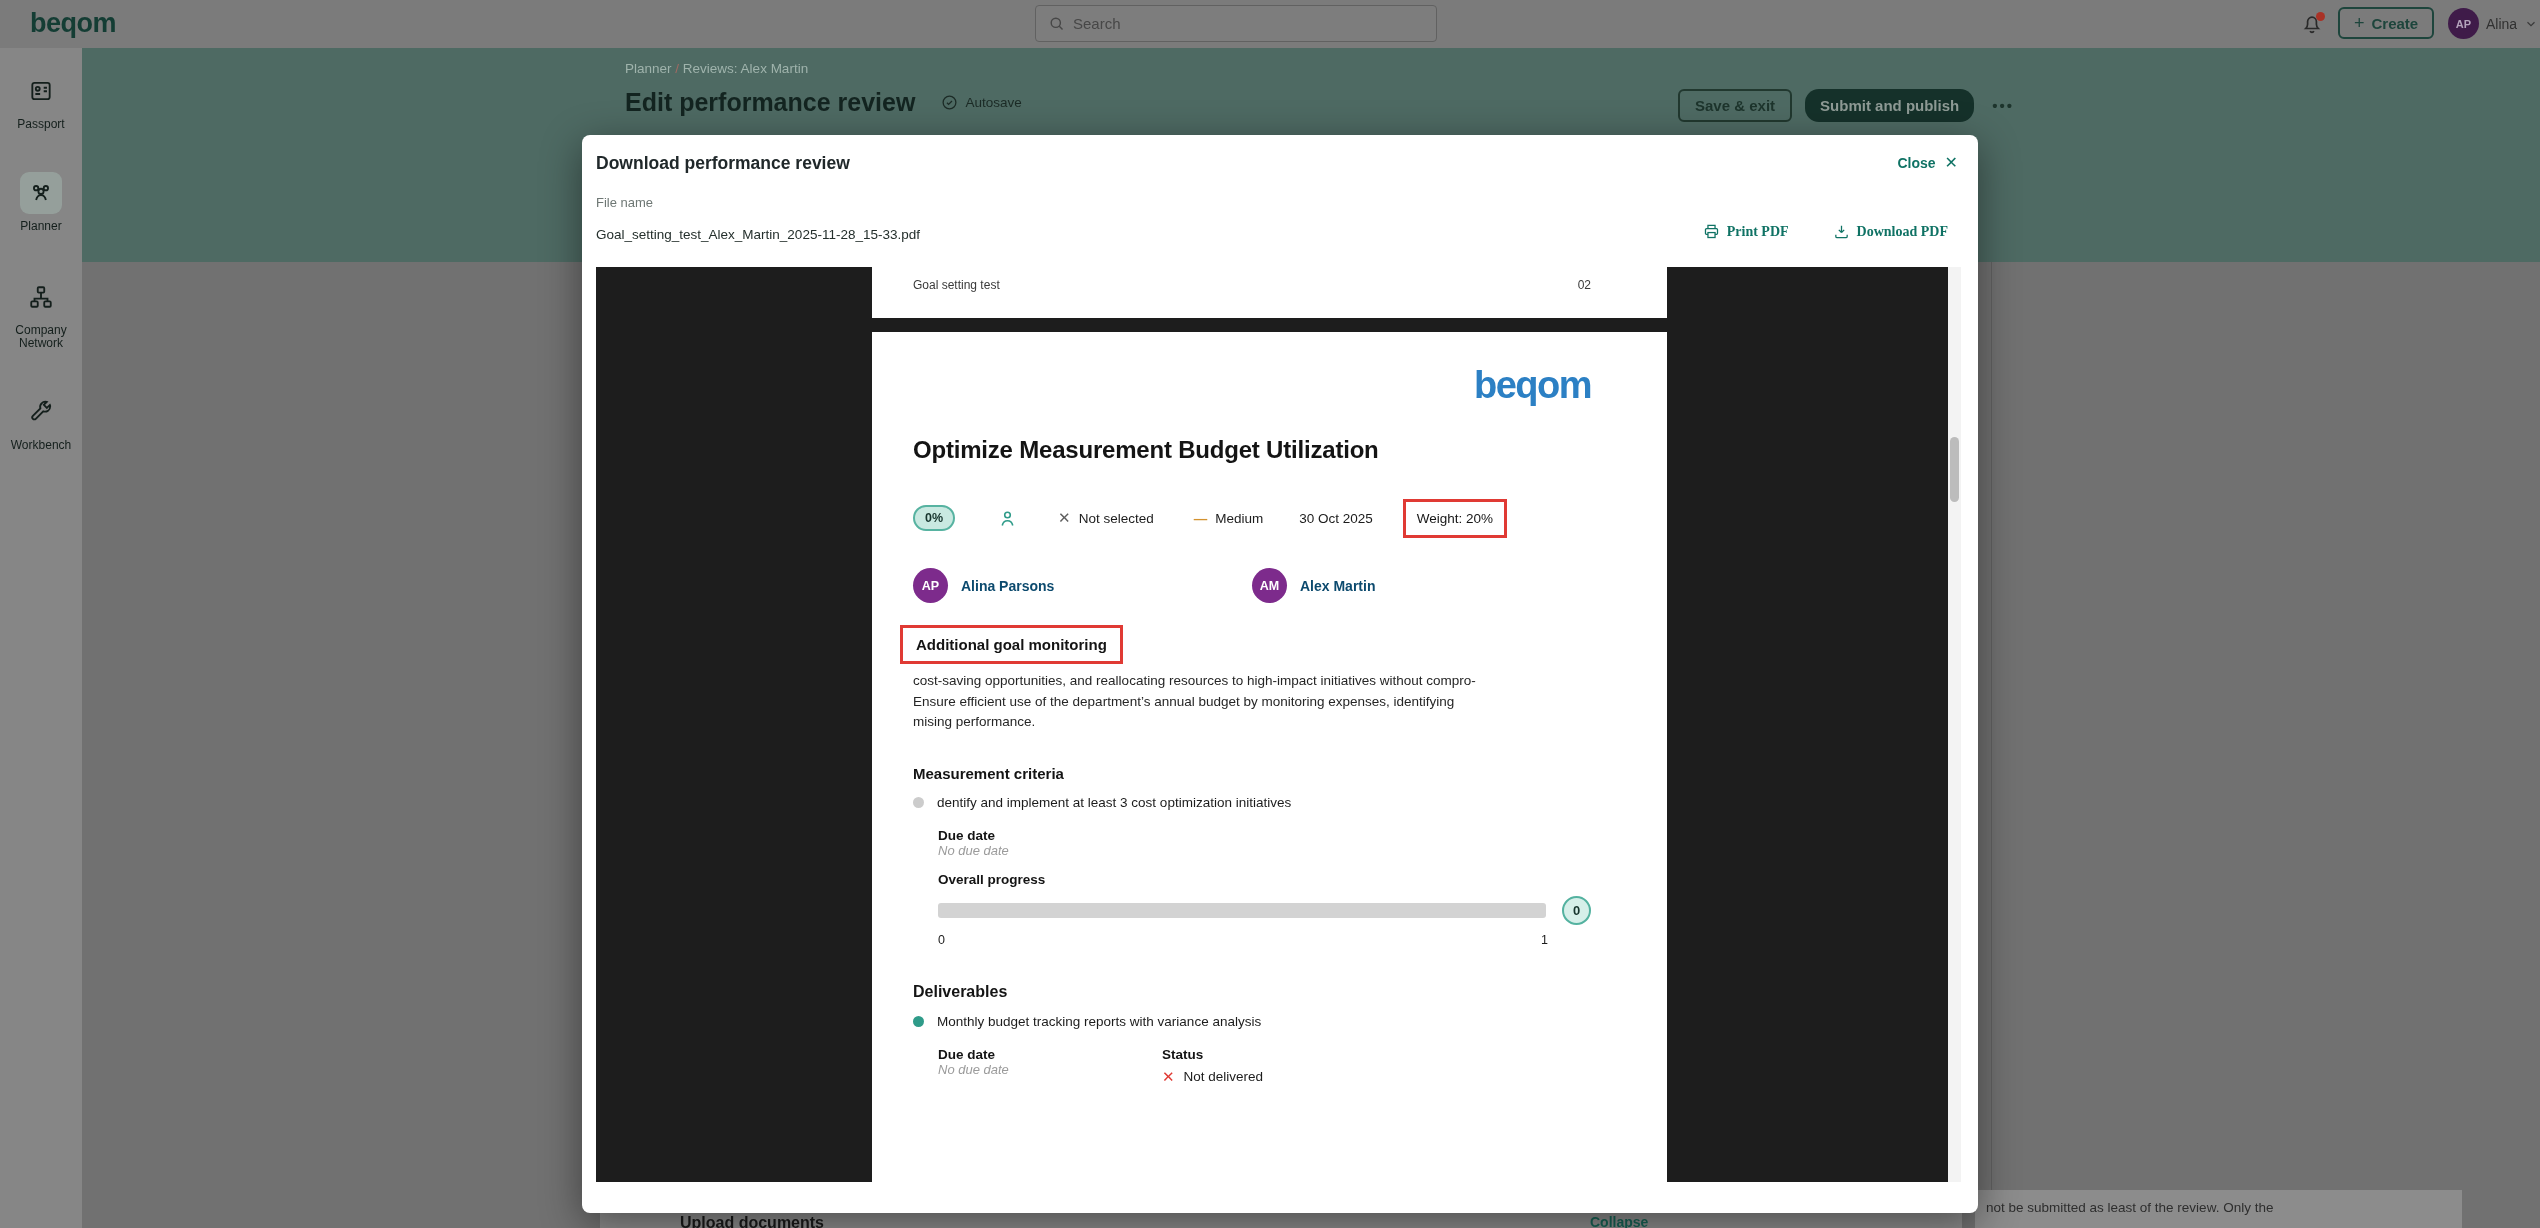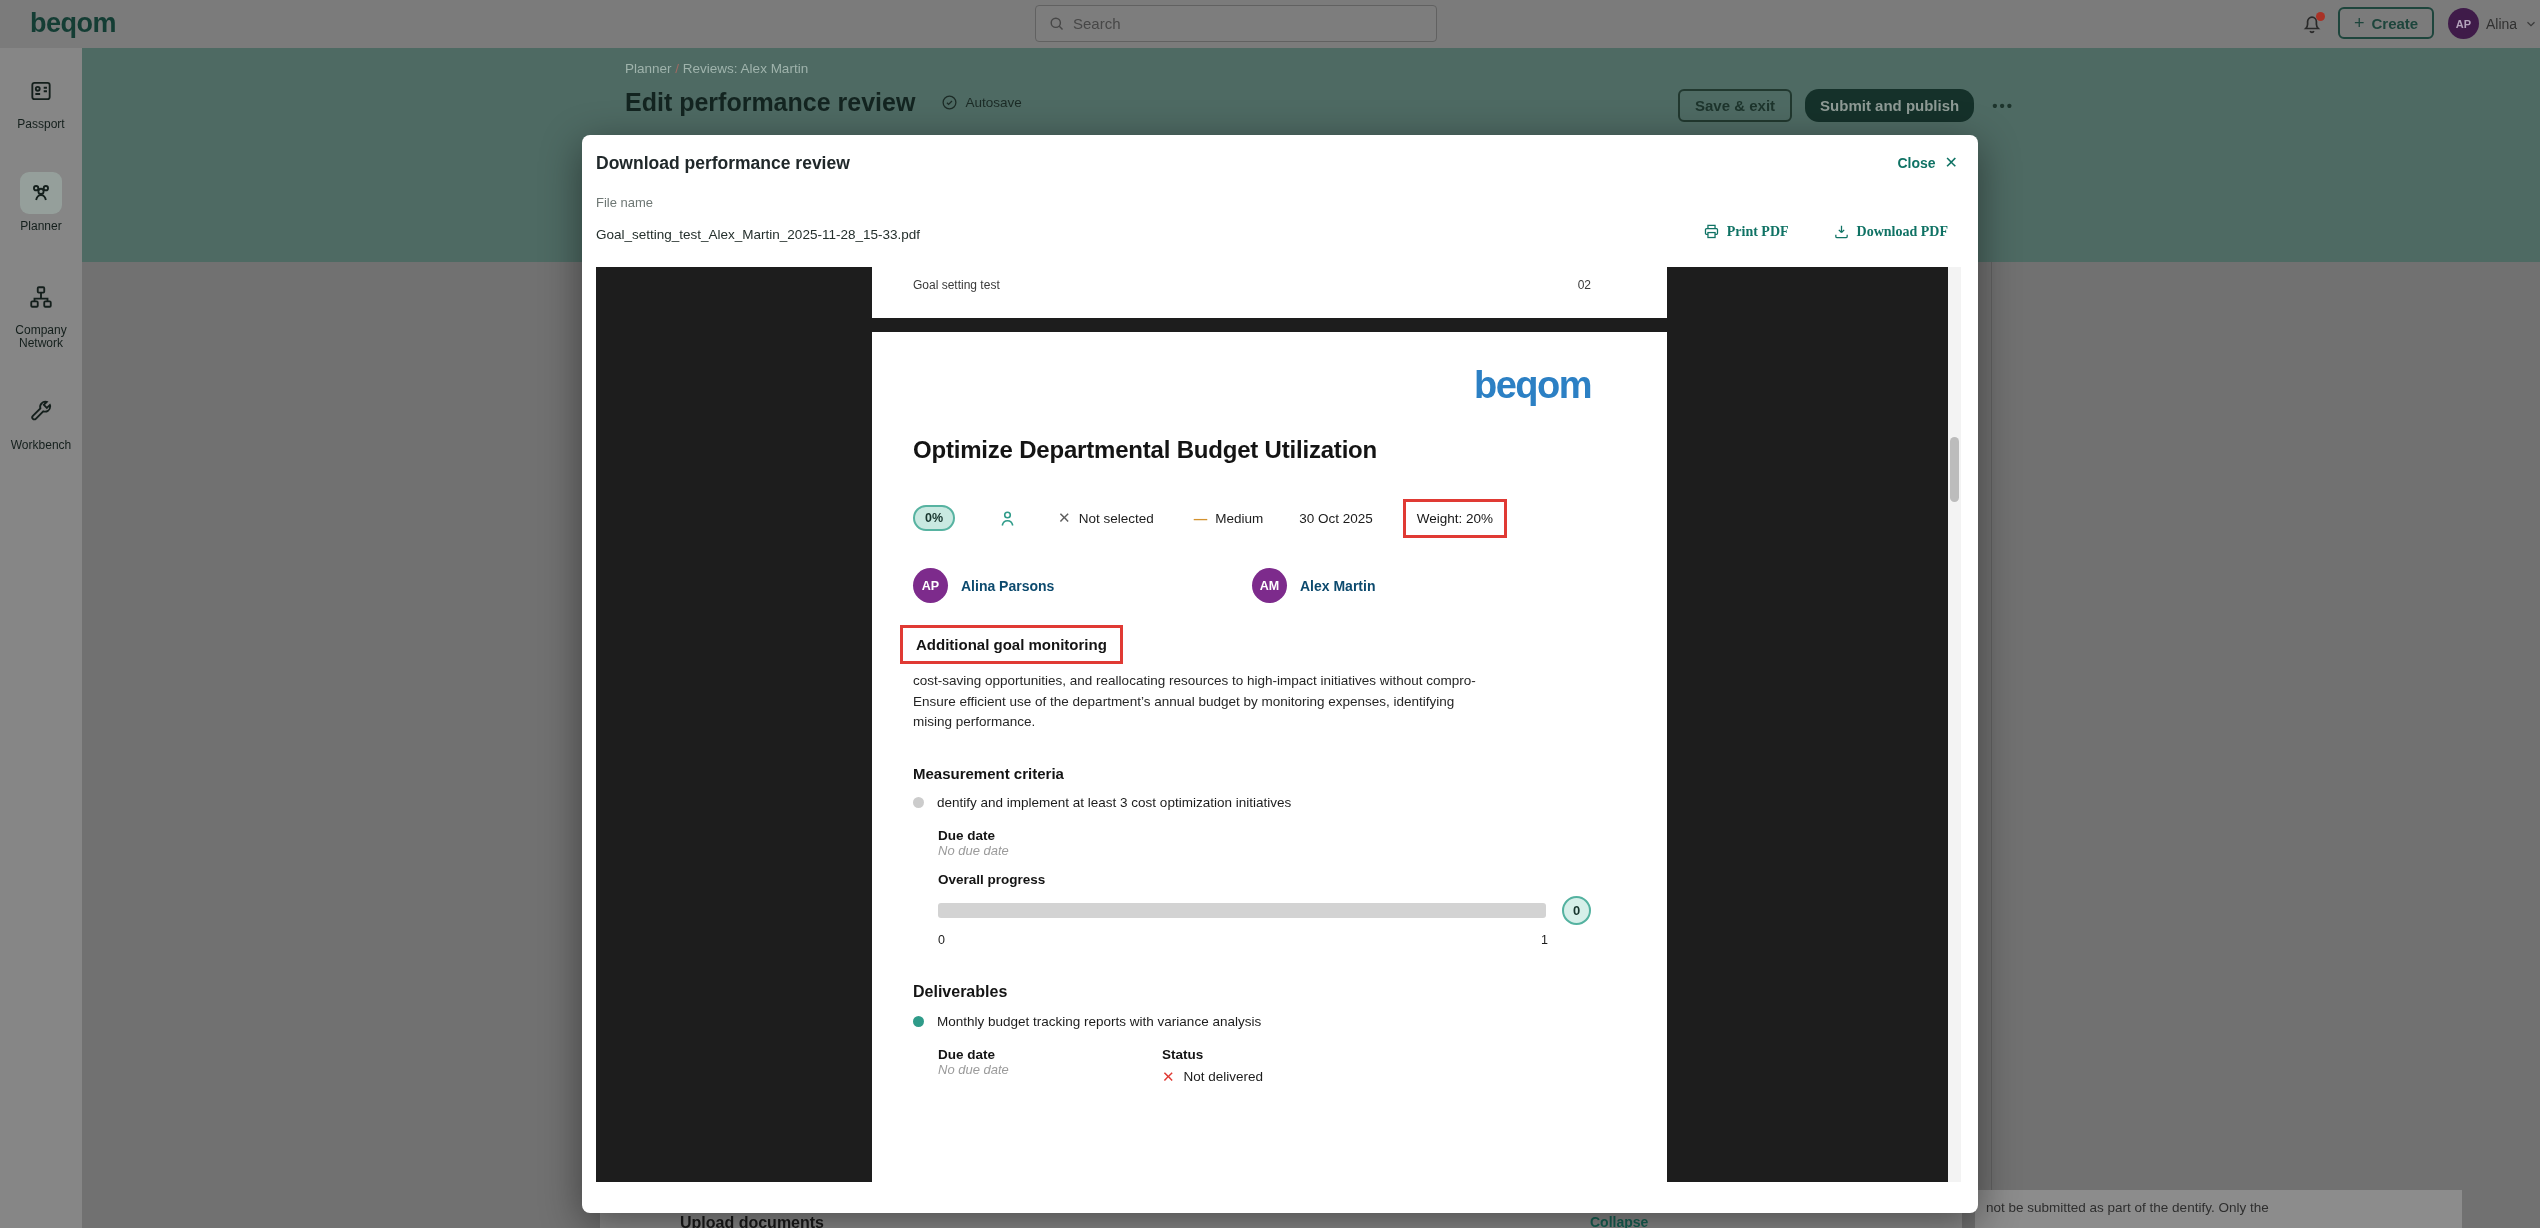--- a/index.html
+++ b/index.html
@@ -238,21 +238,21 @@
       <div class="side-label">Workbench</div>
     </div>
   </div>
 
   <div class="right-panel-divider"></div>
   <div class="bottom-card-left">
     <div class="upload-docs">Upload documents</div>
     <div class="collapse-link">Collapse</div>
   </div>
   <div class="bottom-card-right">
-    <div class="panel-text">not be submitted as part of the dentify. Only the</div>
+    <div class="panel-text">not be submitted as least of the review. Only the</div>
   </div>
 
   <div class="modal">
     <div class="modal-title">Download performance review</div>
     <div class="close-btn">
       <span>Close</span>
       <span class="x">✕</span>
     </div>
     <div class="file-label">File name</div>
     <div class="file-name">Goal_setting_test_Alex_Martin_2025-11-28_15-33.pdf</div>
@@ -282,21 +282,21 @@
 
       <div class="page page1">
         <div class="p1-footer">
           <span>Goal setting test</span>
           <span>02</span>
         </div>
       </div>
 
       <div class="page page2">
         <div class="pdf-logo">beqom</div>
-        <div class="pdf-h1">Optimize Departmental Budget Utilization</div>
+        <div class="pdf-h1">Optimize Measurement Budget Utilization</div>
 
         <div class="badge-row">
           <span class="pill">0%</span>
           <span class="person-ic">
             <svg width="21" height="21" viewBox="0 0 24 24" fill="none" stroke="currentColor" stroke-width="1.8">
                 <circle cx="12" cy="8" r="3.2"></circle>
                 <path d="M6 20c.8-3.6 3-5.4 6-5.4s5.2 1.8 6 5.4"></path>
               </svg>
           </span>
           <span class="b-notsel">

